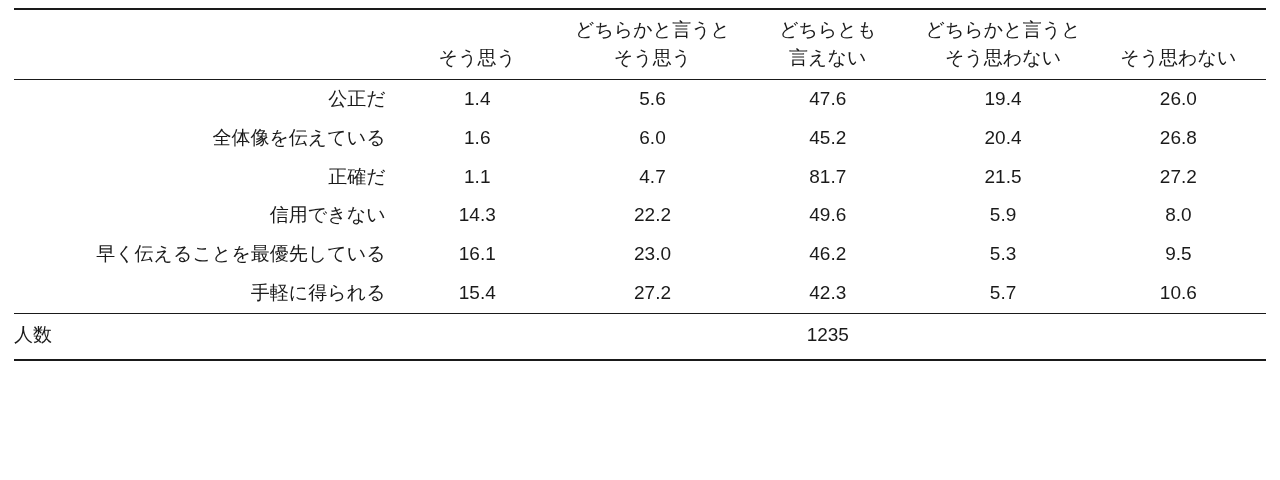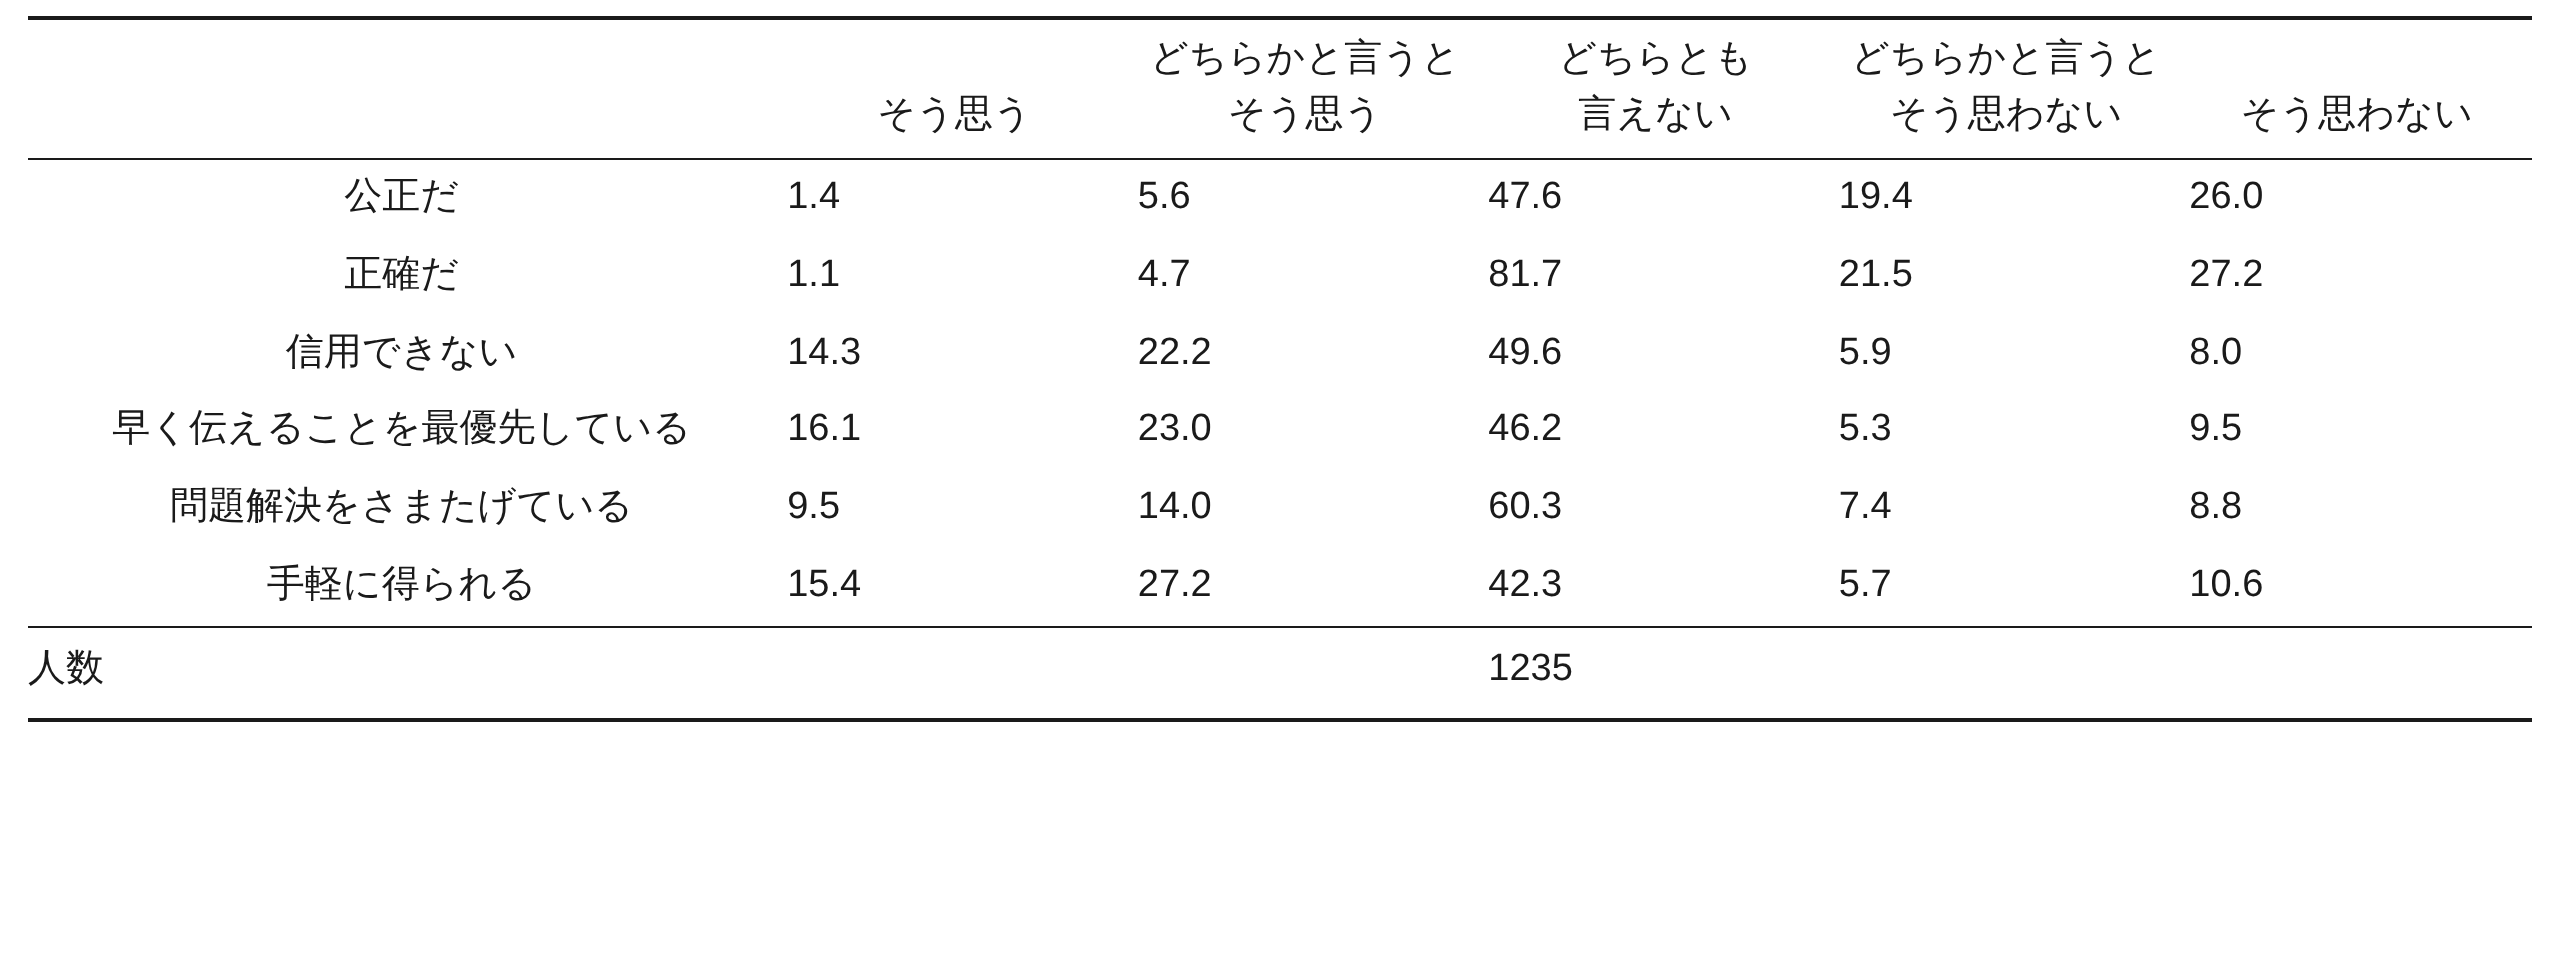--- a/index.html
+++ b/index.html
@@ -39,25 +39,26 @@
     padding: 6px 4px 8px 4px;
     line-height: 1.45;
     text-align: center;
     font-size: 19px;
   }
   thead th.corner { text-align: left; }
   thead tr.head-row th { border-bottom: 1.5px solid #1a1a1a; }
 
   tbody td {
     padding: 8px 4px;
+    text-align: center;
     font-size: 19px;
     line-height: 1.2;
   }
   tbody td.rowlabel {
-    text-align: center;
+    text-align: right;
     padding-left: 2px;
   }
   tbody tr.total-row td {
     border-top: 1.5px solid #1a1a1a;
     padding-top: 10px;
   }
   tbody tr.total-row td.total-label {
     text-align: left;
     padding-left: 0;
   }
@@ -107,20 +108,28 @@
     <tbody>
       <tr>
         <td class="rowlabel">公正だ</td>
         <td>1.4</td>
         <td>5.6</td>
         <td>47.6</td>
         <td>19.4</td>
         <td>26.0</td>
       </tr>
       <tr>
+        <td class="rowlabel">全体像を伝えている</td>
+        <td>1.6</td>
+        <td>6.0</td>
+        <td>45.2</td>
+        <td>20.4</td>
+        <td>26.8</td>
+      </tr>
+      <tr>
         <td class="rowlabel">正確だ</td>
         <td>1.1</td>
         <td>4.7</td>
         <td>81.7</td>
         <td>21.5</td>
         <td>27.2</td>
       </tr>
       <tr>
         <td class="rowlabel">信用できない</td>
         <td>14.3</td>
@@ -131,28 +140,20 @@
       </tr>
       <tr>
         <td class="rowlabel">早く伝えることを最優先している</td>
         <td>16.1</td>
         <td>23.0</td>
         <td>46.2</td>
         <td>5.3</td>
         <td>9.5</td>
       </tr>
       <tr>
-        <td class="rowlabel">問題解決をさまたげている</td>
-        <td>9.5</td>
-        <td>14.0</td>
-        <td>60.3</td>
-        <td>7.4</td>
-        <td>8.8</td>
-      </tr>
-      <tr>
         <td class="rowlabel">手軽に得られる</td>
         <td>15.4</td>
         <td>27.2</td>
         <td>42.3</td>
         <td>5.7</td>
         <td>10.6</td>
       </tr>
       <tr class="total-row">
         <td class="total-label">人数</td>
         <td></td>

